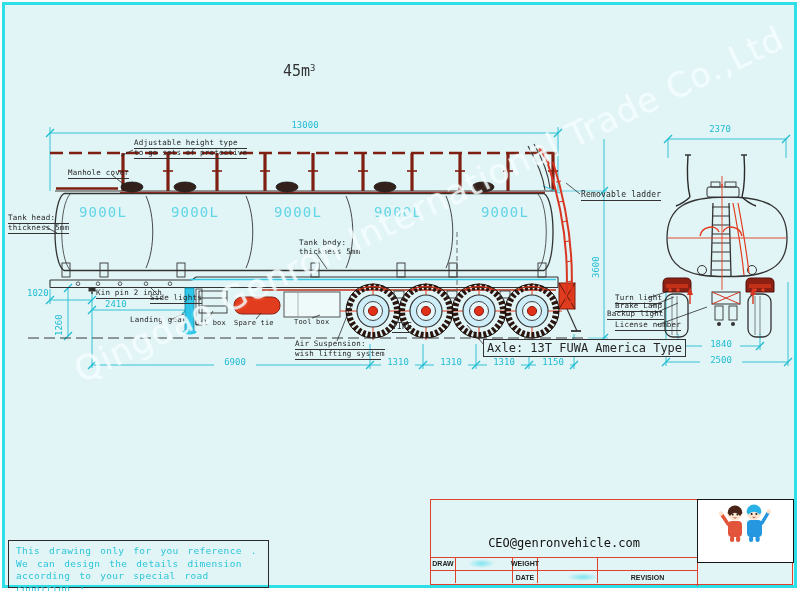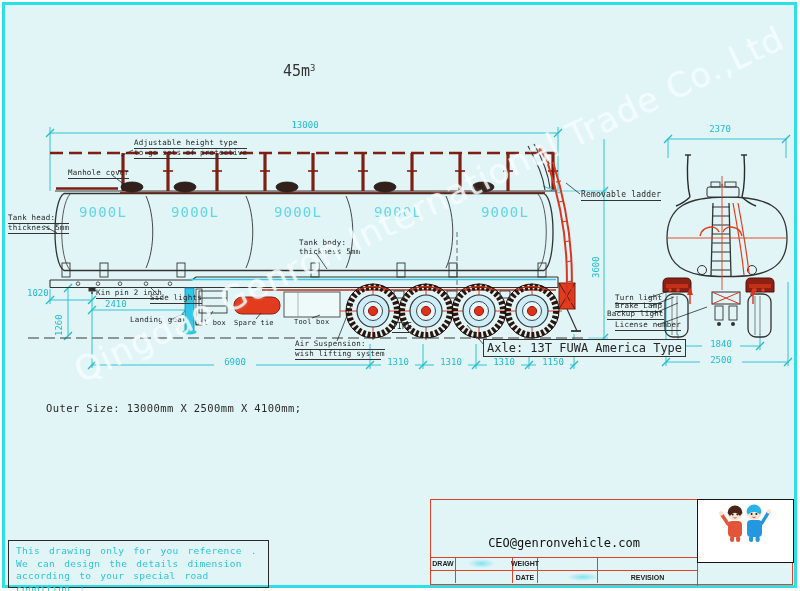--- a/index.html
+++ b/index.html
@@ -437,21 +437,20 @@
 
   <span class="dim ctr" style="left:700px;top:125px;width:40px;">2370</span>
   <span class="dim ctr mask" style="left:702px;top:340px;width:36px;">1840</span>
   <span class="dim ctr mask" style="left:700px;top:356px;width:40px;">2500</span>
 
   <span class="t ul" style="left:615px;top:294px;">Turn light</span>
   <span class="t ul" style="left:615px;top:302px;">Brake Lamp</span>
   <span class="t ul" style="left:607px;top:310px;text-align:right;">Backup light</span>
   <span class="t ul" style="left:615px;top:321px;">License number</span>
 
-  <span class="outer">Outer Size: 13000mm X 2500mm X 4100mm;</span>
 
   <div class="watermark">Qingdao Genron International Trade Co.,Ltd</div>
 
   <div class="notebox">
     <div>This drawing only for you reference .</div>
     <div>We can design the details dimension</div>
     <div>according to your special road condition !</div>
   </div>
 
   <div class="tb">

